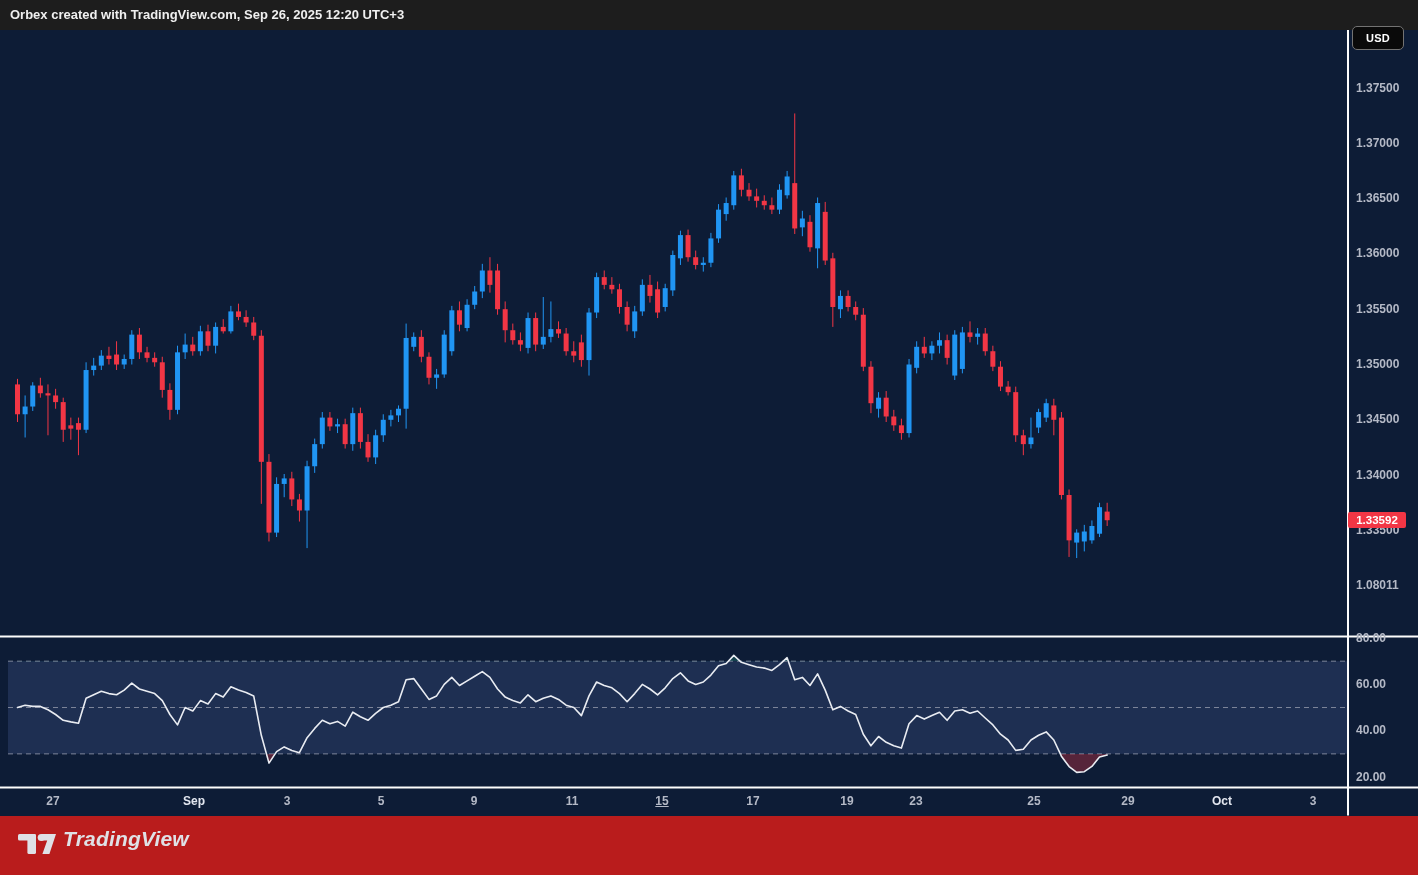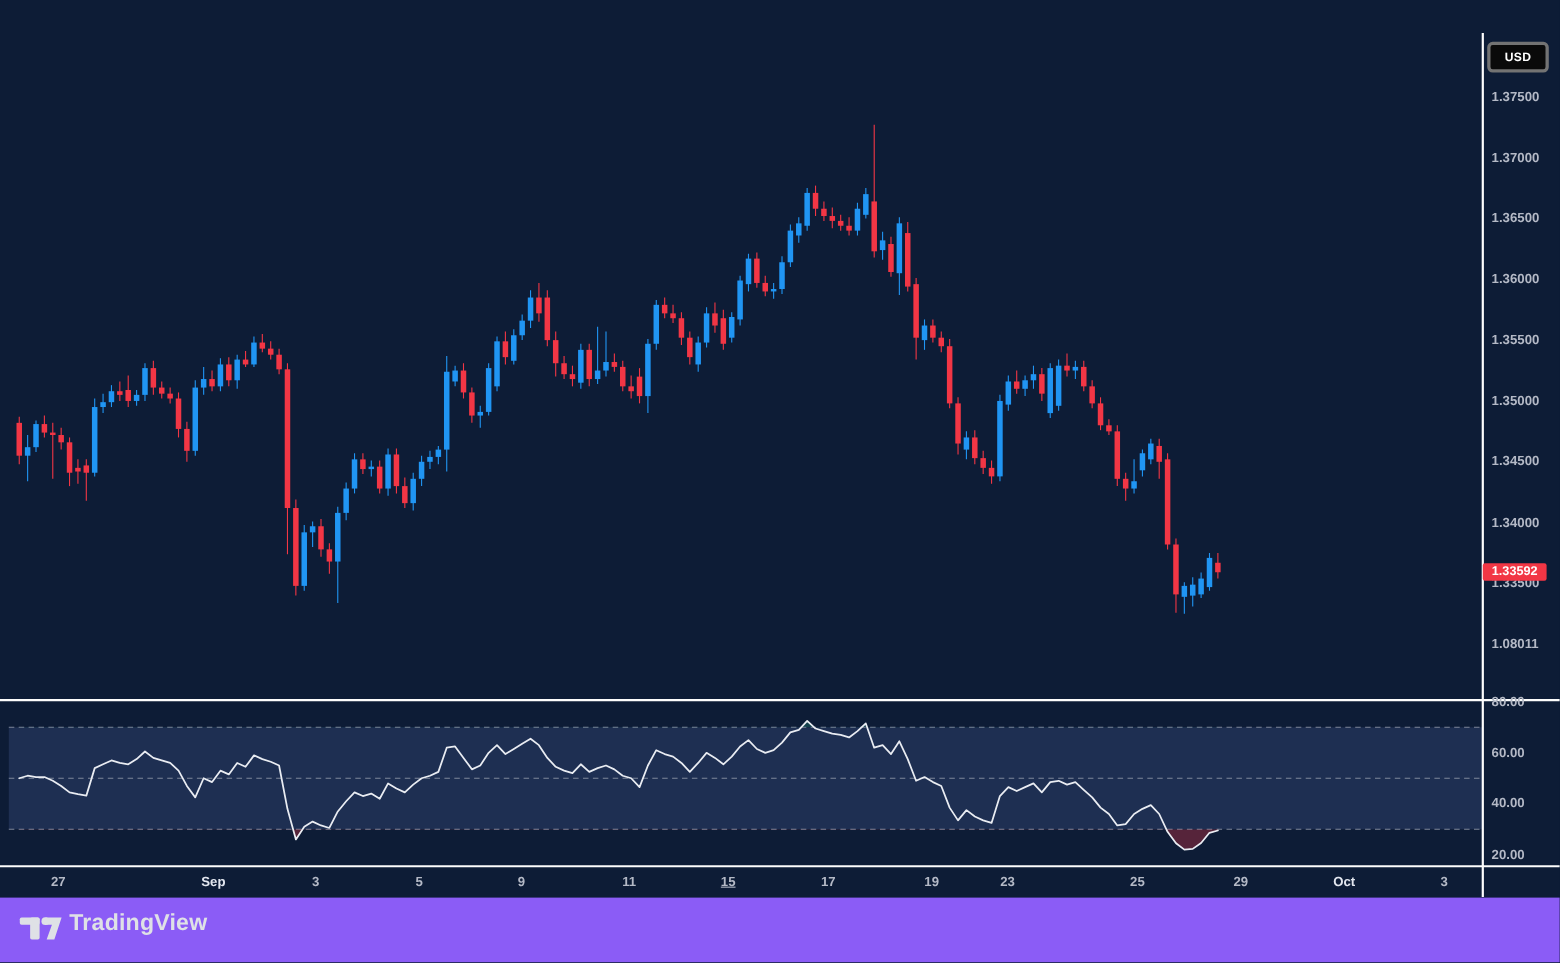--- a/index.html
+++ b/index.html
@@ -4,34 +4,37 @@
 <style>
   html,body{margin:0;padding:0;background:#0d1c36;width:1418px;height:875px;overflow:hidden;
     font-family:"Liberation Sans",sans-serif;-webkit-font-smoothing:antialiased;position:relative;}
   #stage{position:absolute;inset:0;width:1418px;height:875px;}
   #header{position:absolute;left:0;top:0;width:1418px;height:30px;background:#1d1d1d;z-index:5;}
   #header .title{position:absolute;left:10px;top:7px;font-size:13px;font-weight:700;color:#efefef;white-space:nowrap;}
   #chart-svg{position:absolute;left:0;top:0;z-index:1;}
   .axis-label{position:absolute;font-size:12px;font-weight:600;color:#b4b9c6;z-index:3;white-space:nowrap;}
   .time-label{position:absolute;font-size:12px;font-weight:600;color:#b4b9c6;z-index:3;transform:translateX(-50%);white-space:nowrap;}
   .time-label.major{font-weight:700;color:#e2e6ef;}
-  #usd-btn{position:absolute;left:1352px;top:38px;width:50px;height:22px;background:#0a0a0a;border:3px solid #737373;
+  #usd-btn{position:absolute;left:1352px;top:26px;width:50px;height:22px;background:#0a0a0a;border:1px solid #737373;
     border-radius:5px;color:#ffffff;font-size:11px;font-weight:700;display:flex;align-items:center;justify-content:center;
     z-index:6;letter-spacing:.3px;cursor:pointer;}
   #price-badge{position:absolute;left:1348px;width:58px;height:16px;border-radius:2px;color:#fff;font-size:11.5px;
     font-weight:700;display:flex;align-items:center;justify-content:center;z-index:6;}
-  #footer{position:absolute;left:0;top:816px;width:1418px;height:59px;background:#8b5cf6;z-index:5;}
+  #footer{position:absolute;left:0;top:816px;width:1418px;height:59px;background:#b91c1c;z-index:5;font-style:italic;}
   #brand-text{position:absolute;left:63px;top:11px;font-size:21px;font-weight:700;color:#dfe1e6;letter-spacing:.2px;}
   #brand-mark{position:absolute;left:17px;top:12px;}
 </style>
 </head>
 <body>
 
 <div id="stage">
 
+  <div id="header">
+    <div class="title">Orbex created with TradingView.com, Sep 26, 2025 12:20 UTC+3</div>
+  </div>
 
   <svg id="chart-svg" width="1418" height="875" viewBox="0 0 1418 875">
       <rect x="8" y="661.175" width="1340" height="92.70000000000005" fill="rgba(126,152,230,0.16)"></rect>
       <line x1="8" y1="661.175" x2="1348" y2="661.175" stroke="#8f96a8" stroke-width="1" stroke-dasharray="5 4" opacity="0.85"></line>
       <line x1="8" y1="707.525" x2="1348" y2="707.525" stroke="#8f96a8" stroke-width="1" stroke-dasharray="5 4" opacity="0.85"></line>
       <line x1="8" y1="753.875" x2="1348" y2="753.875" stroke="#8f96a8" stroke-width="1" stroke-dasharray="5 4" opacity="0.85"></line>
       <g>
         <line x1="17.5" y1="378.8779999999999" x2="17.5" y2="422.01200000000006" stroke="#f23645" stroke-width="1"></line>
         <rect x="15" y="384.4079999999993" width="5" height="29.862000000001615" fill="#f23645"></rect>
         <line x1="25.12" y1="395.46800000000053" x2="25.12" y2="437.4960000000008" stroke="#2095f3" stroke-width="1"></line>

